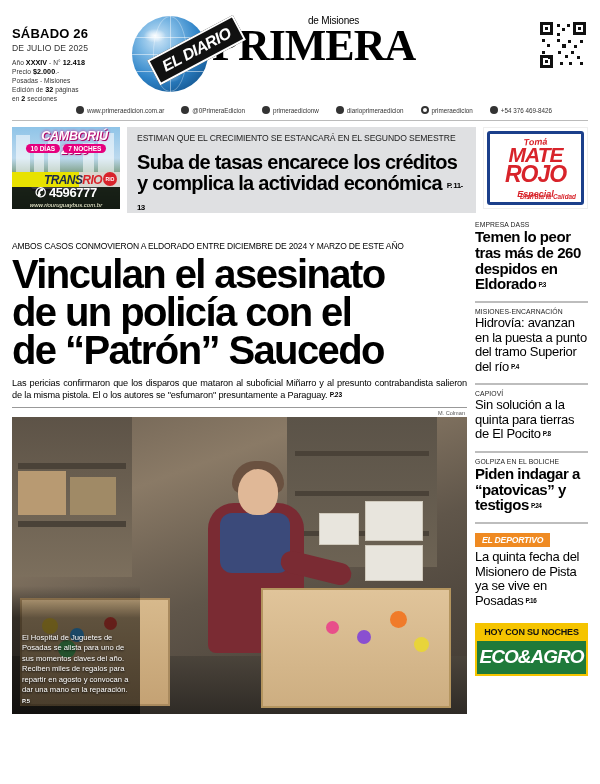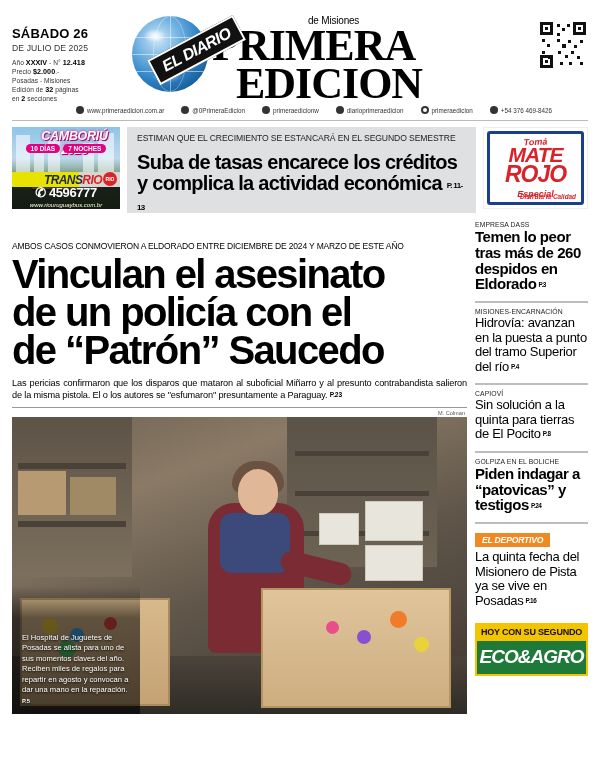--- a/index.html
+++ b/index.html
@@ -189,21 +189,20 @@
           <span class="par"></span>
           <span class="par p3"></span>
         <span class="mer"></span>
           <span class="mer m2"></span>
       </div>
       <div class="ribbon">EL DIARIO</div>
       <div class="titles">
         <div class="deMisiones">de Misiones</div>
         <div class="bigtitle">
           <div>PRIMERA</div>
-          <div class="l2">EDICION</div>
         </div>
       </div>
     </div>
 
     <div class="qr">
       <span class="cell" style="left:0;top:0;width:13px;height:13px;"></span>
       <span class="cell" style="left:3px;top:3px;width:7px;height:7px;background:#fff;"></span>
       <span class="cell" style="left:5px;top:5px;width:3px;height:3px;"></span>
       <span class="cell" style="right:0;top:0;width:13px;height:13px;"></span>
       <span class="cell" style="right:3px;top:3px;width:7px;height:7px;background:#fff;"></span>
@@ -395,18 +394,18 @@
       <div class="sideRule"></div>
 
       <div class="sideItem">
         <div class="badge">EL DEPORTIVO</div>
         <div class="sideHL lg">
           <span>La quinta fecha del Misionero de Pista ya se vive en Posadas</span><span class="pg">P.16</span>
         </div>
       </div>
 
       <div style="margin-top:10px;">
-        <div class="hoycon">HOY CON SU SEGUNDO</div>
+        <div class="hoycon">HOY CON SU NOCHES</div>
         <div class="ecoagro">ECO&amp;AGRO</div>
       </div>
     </div>
   </div>
 </div>
 
 </body></html>

